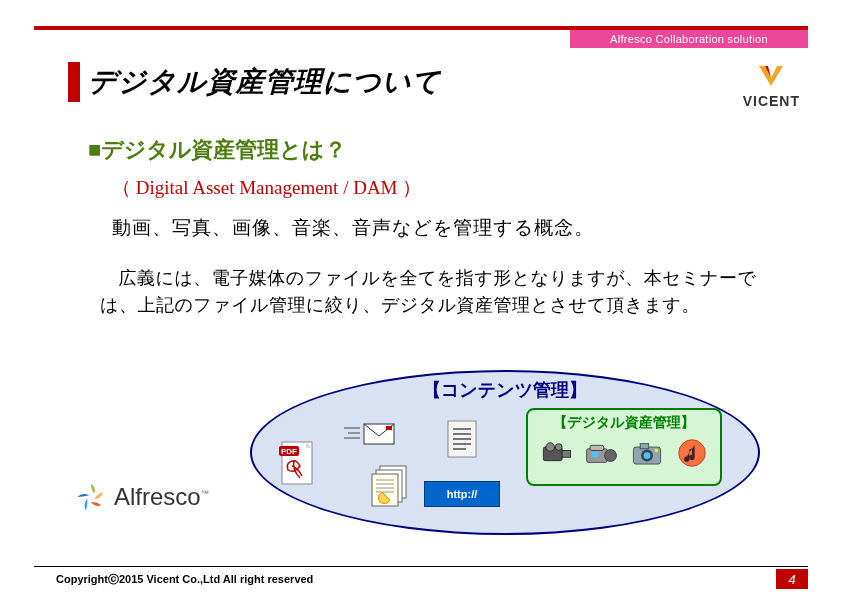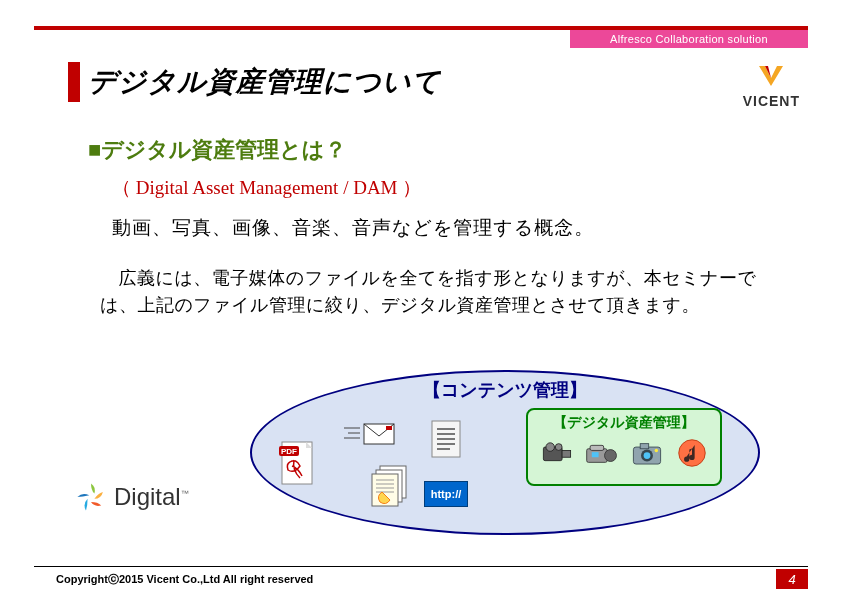--- a/index.html
+++ b/index.html
@@ -23,21 +23,21 @@
   .tm { font-size: 8px; vertical-align: super; color: #666; }
   .diagram { position: absolute; left: 250px; top: 370px; width: 510px; height: 170px; }
   .ellipse { position: absolute; left: 0; top: 0; width: 510px; height: 165px; border: 2px solid #000080; border-radius: 50%; background: #d9e2f3; }
   .ellipse-label { position: absolute; left: 0; top: 8px; width: 510px; text-align: center; font-size: 18px; font-weight: bold; color: #000080; }
   .dam-box { position: absolute; right: 38px; top: 38px; width: 196px; height: 78px; background: #d5f5d5; border: 2px solid #008000; border-radius: 8px; }
   .dam-label { text-align: center; font-size: 14px; font-weight: bold; color: #008000; margin-top: 4px; }
   .dam-icons { display: flex; justify-content: space-around; align-items: center; margin-top: 6px; padding: 0 6px; }
   .icon-sm { width: 34px; height: 30px; }
   .outer-icons { position: absolute; left: 28px; top: 48px; display: flex; align-items: center; gap: 10px; }
   .stack { display: flex; flex-direction: column; align-items: center; gap: 4px; }
-  .httpbox { width: 44px; height: 26px; background: #0066cc; color: #fff; font-size: 11px; font-weight: bold; display: flex; align-items: center; justify-content: center; border: 1px solid #003d7a; }
+  .httpbox { width: 76px; height: 26px; background: #0066cc; color: #fff; font-size: 11px; font-weight: bold; display: flex; align-items: center; justify-content: center; border: 1px solid #003d7a; }
   .footer-line { position: absolute; bottom: 28px; left: 34px; right: 34px; border-top: 1.5px solid #000; }
   .copyright { position: absolute; bottom: 8px; left: 56px; font-size: 11px; font-weight: bold; color: #000; }
   .page-num-box { position: absolute; bottom: 6px; right: 34px; width: 32px; height: 20px; background: #c00000; color: #fff; font-size: 13px; font-style: italic; display: flex; align-items: center; justify-content: center; }
 </style>
 </head>
 <body>
 
 <div class="top-band"></div>
 <div class="header-right-bar">Alfresco Collaboration solution</div>
 
@@ -62,21 +62,21 @@
 </div>
 
 <div class="alfresco-logo">
   <svg class="alfresco-swirl" viewBox="0 0 40 40">
     <path d="M20 4 Q26 8 24 16 Q20 12 20 4" fill="#8CC63F"></path>
     <path d="M34 14 Q32 22 24 22 Q28 16 34 14" fill="#FBB040"></path>
     <path d="M32 30 Q24 32 20 26 Q28 26 32 30" fill="#F15A29"></path>
     <path d="M14 36 Q10 28 16 22 Q16 30 14 36" fill="#27AAE1"></path>
     <path d="M4 20 Q10 14 18 18 Q10 20 4 20" fill="#1C75BC"></path>
   </svg>
-  <span class="alfresco-text"><span>Digital</span><span class="tm">™</span></span>
+  <span class="alfresco-text"><span>Alfresco</span><span class="tm">™</span></span>
 </div>
 
 <div class="diagram">
   <div class="ellipse"></div>
   <div class="ellipse-label">【コンテンツ管理】</div>
 
   <div class="outer-icons">
     <svg width="38" height="46" viewBox="0 0 38 46">
       <rect x="4" y="2" width="30" height="42" fill="#fff" stroke="#888"></rect>
       <polygon points="28,2 34,8 28,8" fill="#ddd"></polygon>

